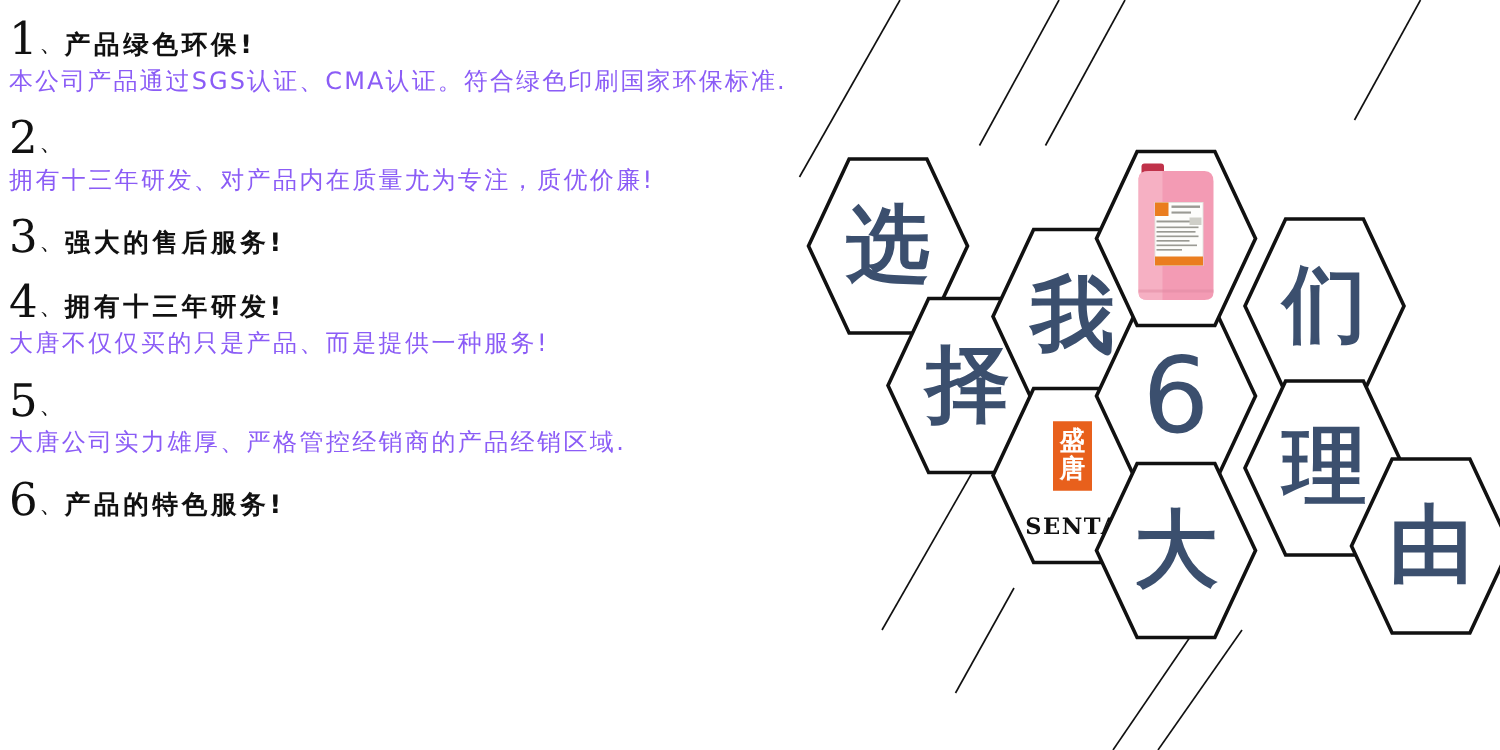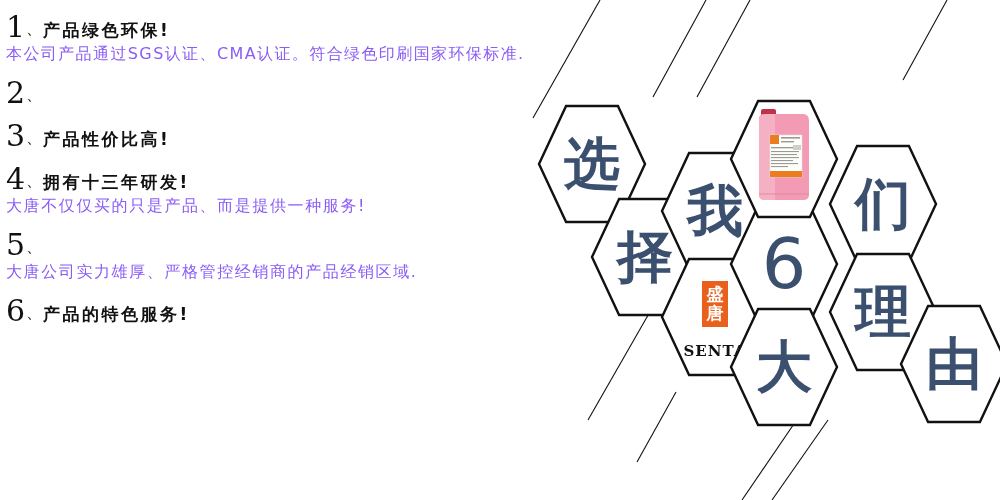--- a/index.html
+++ b/index.html
@@ -134,27 +134,28 @@
         <span class="f-title">产品绿色环保!</span>
       </div>
       <div class="f-body">本公司产品通过SGS认证、CMA认证。符合绿色印刷国家环保标准.</div>
     </div>
 
     <div class="feature">
       <div class="f-head">
         <span class="f-num">2</span>
         <span class="f-dun">、</span>
       </div>
+      <div class="f-body">拥有十三年研发、对产品内在质量尤为专注，质优价廉!</div>
     </div>
 
     <div class="feature">
       <div class="f-head">
         <span class="f-num">3</span>
         <span class="f-dun">、</span>
-        <span class="f-title">产品性价比高!</span>
+        <span class="f-title">强大的售后服务!</span>
       </div>
     </div>
 
     <div class="feature">
       <div class="f-head">
         <span class="f-num">4</span>
         <span class="f-dun">、</span>
         <span class="f-title">拥有十三年研发!</span>
       </div>
       <div class="f-body">大唐不仅仅买的只是产品、而是提供一种服务!</div>

